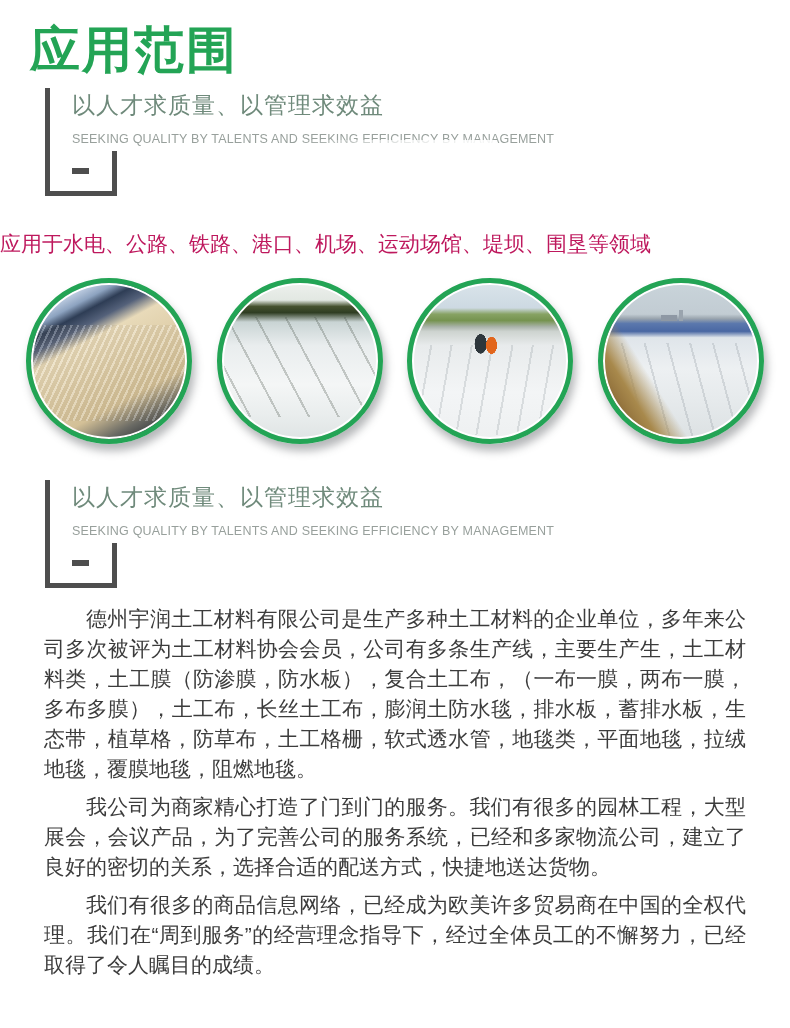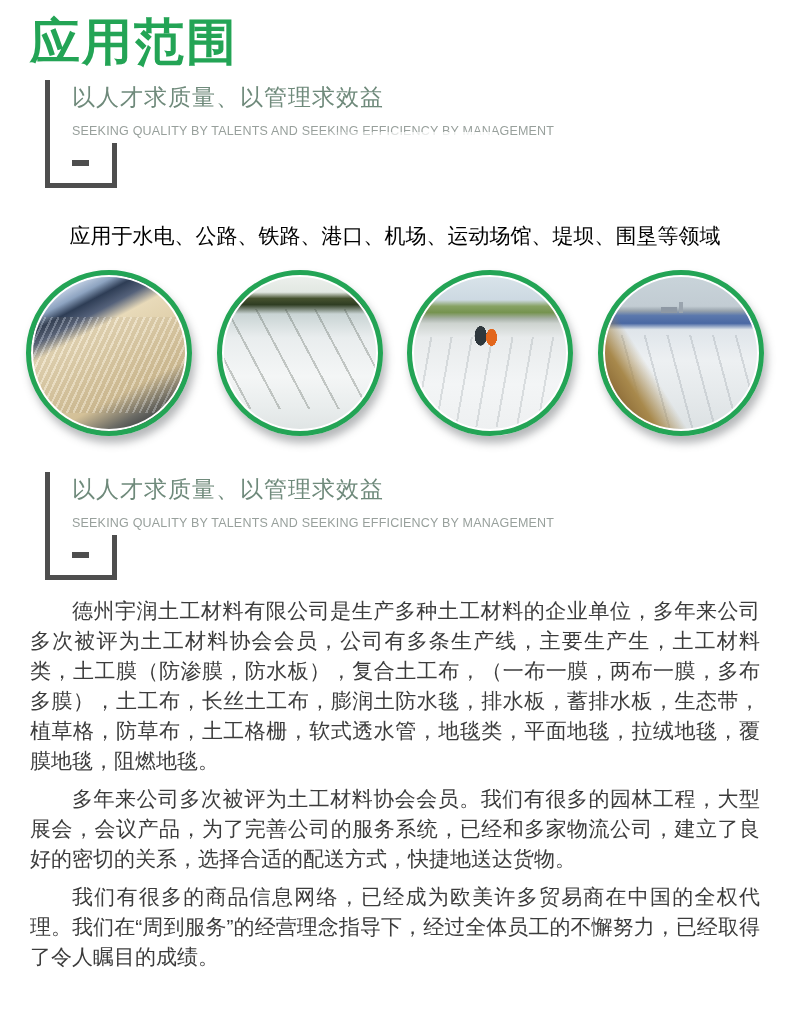--- a/index.html
+++ b/index.html
@@ -3,21 +3,21 @@
 <meta charset="utf-8">
 <style>
   html,body{margin:0;padding:0;background:#ffffff;}
   .page{
     position:relative;
     width:790px;height:1028px;
     background:#ffffff;
     overflow:hidden;
     font-family:"Liberation Sans","DejaVu Sans",sans-serif;
     box-sizing:border-box;
-    padding-top:14px;
+    padding-top:22px;
   }
   
   .section-title{
     margin:0 0 0 30px;
     font-size:50px;
     line-height:56px;
     font-weight:900;
     color:#23a455;
     letter-spacing:2px;
   }
@@ -70,24 +70,24 @@
   .fade-overlay{
     position:absolute;
     left:250px;top:52px;
     width:200px;height:22px;
     background:linear-gradient(90deg, rgba(255,255,255,0) 0%, rgba(255,255,255,0.75) 55%, rgba(255,255,255,0.9) 100%);
     pointer-events:none;
   }
   
   .intro-line{
     margin:30px 0 0;
-    text-align:center;
+    text-align:left;
     font-size:21px;
     line-height:28px;
-    color:#000000;
+    color:#be185d;
     font-weight:400;
   }
   
   .photo-row{
     display:flex;
     justify-content:space-between;
     padding:0 26px;
     margin-top:20px;
   }
   .photo-circle{
@@ -131,21 +131,21 @@
     background-position:0 0, 58px 32px, 76px 27px, 0 60px, 0 0;
   }
   
   .section-strength{margin-top:36px;}
   .section-strength .subtitle-block{margin-top:16px;}
   .paragraphs{
     padding:0 30px;
     margin-top:12px;
   }
   .para{
-    margin:0 0 8px;
+    margin:0 14px 8px;
     font-size:21px;
     line-height:30px;
     color:#3c3c3c;
     font-weight:300;
     text-indent:2em;
     text-align:justify;
   }
 </style>
 </head>
 <body>
@@ -179,18 +179,18 @@
     <div class="subtitle-block">
       <div class="bracket">
         <span class="bracket-dash"></span>
       </div>
       <div class="subtitle-cn">以人才求质量、以管理求效益</div>
       <div class="subtitle-en">SEEKING QUALITY BY TALENTS AND SEEKING EFFICIENCY BY MANAGEMENT</div>
     </div>
 
     <div class="paragraphs">
       <p class="para">德州宇润土工材料有限公司是生产多种土工材料的企业单位，多年来公司多次被评为土工材料协会会员，公司有多条生产线，主要生产生，土工材料类，土工膜（防渗膜，防水板），复合土工布，（一布一膜，两布一膜，多布多膜），土工布，长丝土工布，膨润土防水毯，排水板，蓄排水板，生态带，植草格，防草布，土工格栅，软式透水管，地毯类，平面地毯，拉绒地毯，覆膜地毯，阻燃地毯。</p>
-      <p class="para">多年来公司多次被评为土工材料协会会员。我们有很多的园林工程，大型展会，会议产品，为了完善公司的服务系统，已经和多家物流公司，建立了良好的密切的关系，选择合适的配送方式，快捷地送达货物。</p>
+      <p class="para">我公司为商家精心打造了门到门的服务。我们有很多的园林工程，大型展会，会议产品，为了完善公司的服务系统，已经和多家物流公司，建立了良好的密切的关系，选择合适的配送方式，快捷地送达货物。</p>
       <p class="para">我们有很多的商品信息网络，已经成为欧美许多贸易商在中国的全权代理。我们在“周到服务”的经营理念指导下，经过全体员工的不懈努力，已经取得了令人瞩目的成绩。</p>
     </div>
   </section>
 
 </div>
 
 </body></html>

